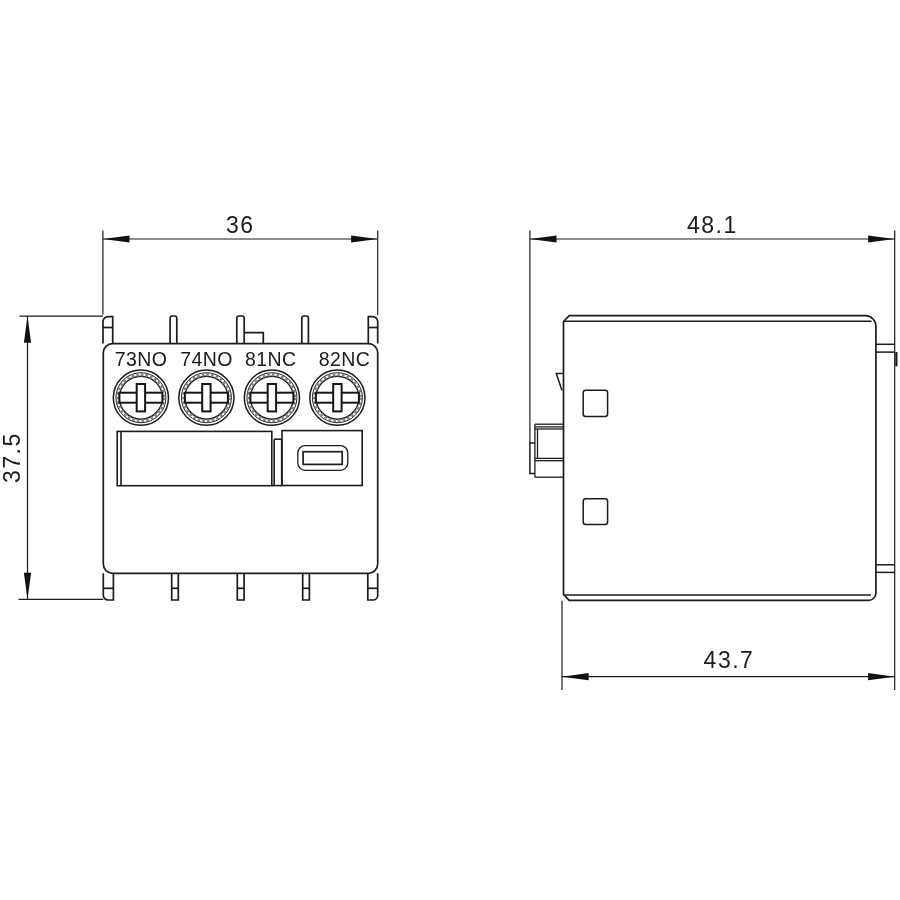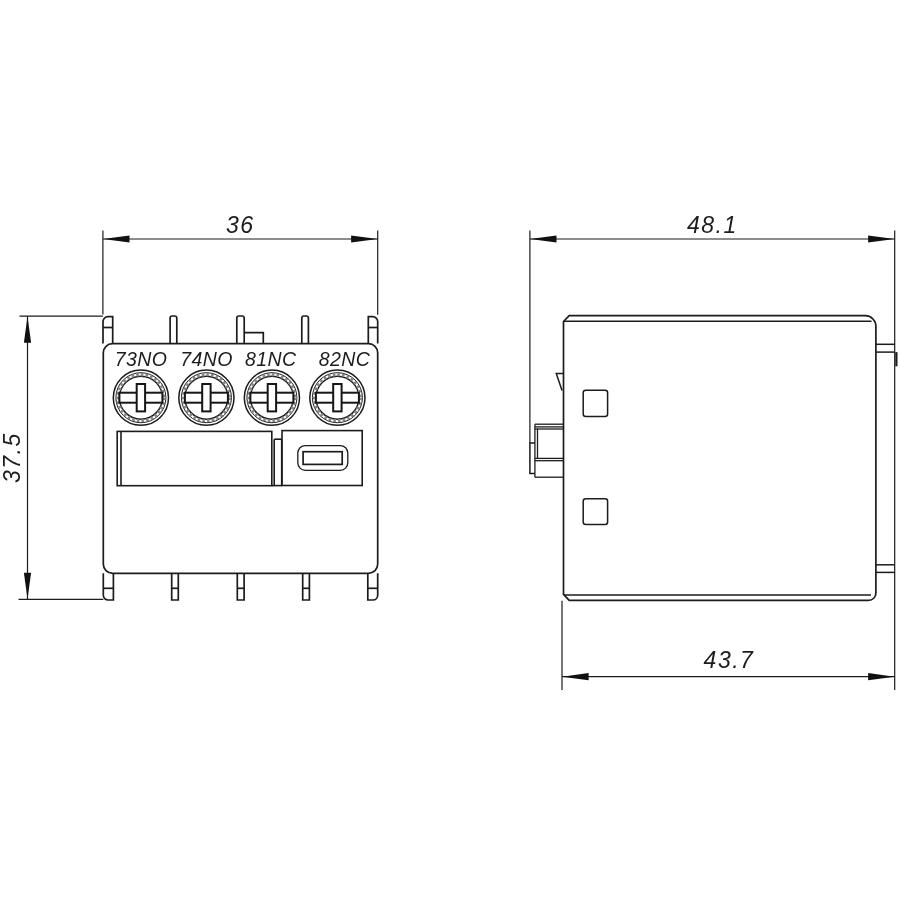--- a/index.html
+++ b/index.html
@@ -1,16 +1,16 @@
 <!DOCTYPE html>
 <html><head>
 <meta charset="utf-8">
 <style>
   html,body{margin:0;padding:0;background:#ffffff;}
-  .wrap{width:900px;height:900px;background:#fff;font-style:italic;}
+  .wrap{width:900px;height:900px;background:#fff;}
   svg{display:block;}
   text{font-family:"Liberation Sans", sans-serif; fill:#1c1c1c;}
 </style>
 </head>
 <body>
 <div class="wrap" style="transform:translateZ(0)">
 <svg width="900" height="900" viewBox="0 0 900 900">
 
   <rect x="0" y="0" width="900" height="900" fill="#ffffff"></rect>
 

